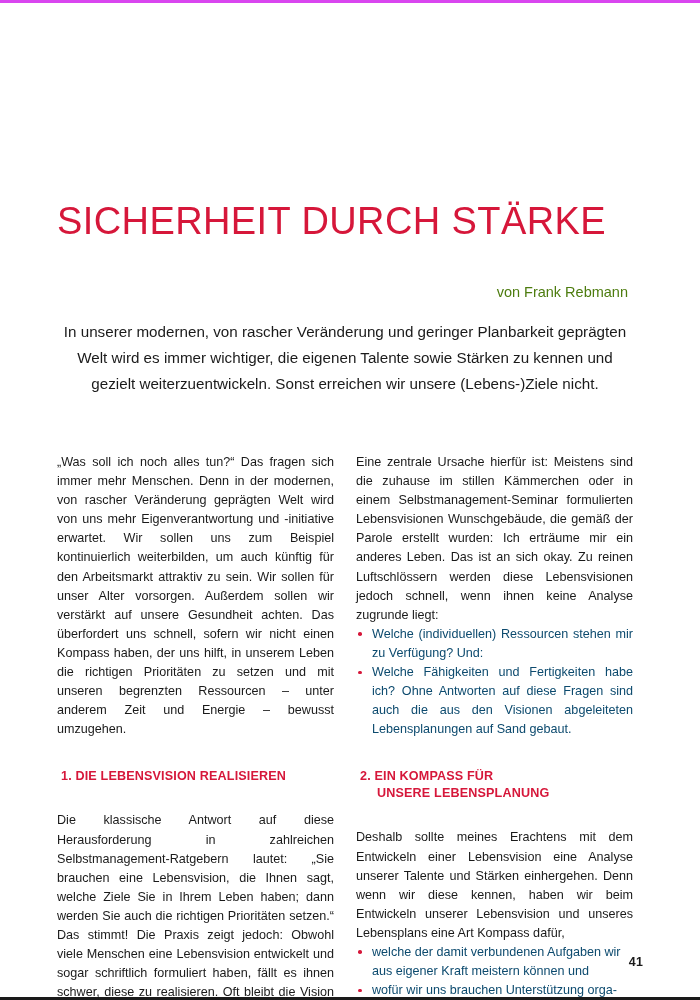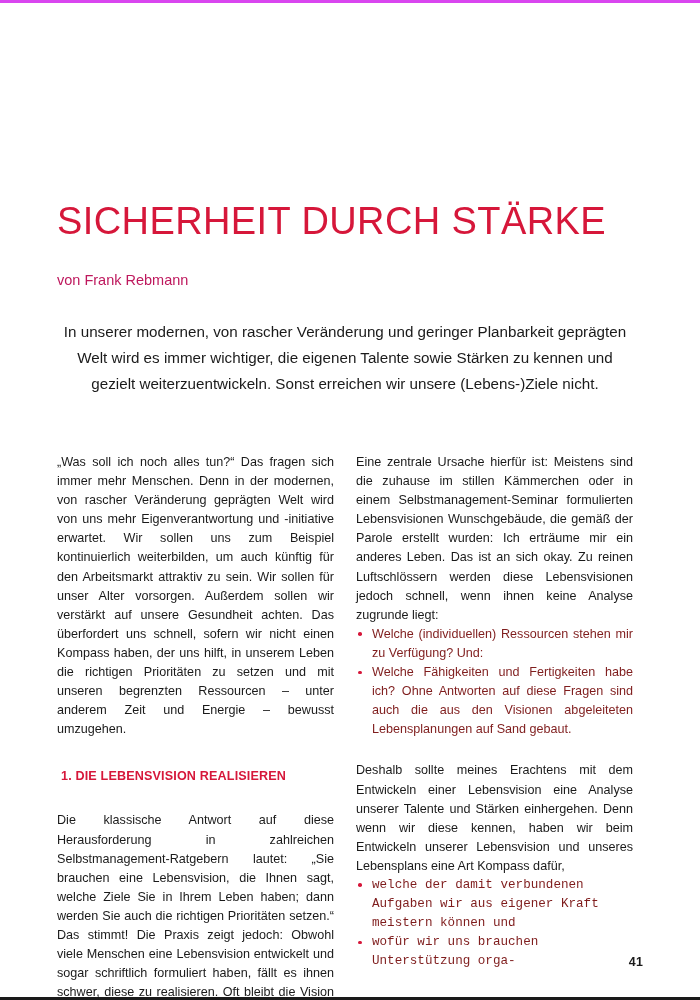--- a/index.html
+++ b/index.html
@@ -32,26 +32,27 @@
     font-family: "Liberation Sans", sans-serif;
     font-weight: 300;
     font-size: 38px;
     line-height: 44px;
     letter-spacing: 0.4px;
     color: #d6173a;
     margin: 0;
     white-space: nowrap;
   }
   .article-byline {
-    margin: 0;
+    margin: 12px;
     padding-top: 28px;
     font-size: 14.5px;
     line-height: 18px;
-    color: #be185d;
+    color: #4d7c0f;
     font-weight: 400;
+    text-align: right;
   }
 
   
   .lead {
     position: absolute;
     left: 57px;
     top: 316px;
     width: 576px;
     margin: 0;
     font-size: 15.2px;
@@ -104,33 +105,33 @@
   ul.bullets {
     list-style: none;
     margin: 0;
     padding: 0;
   }
   ul.bullets li {
     position: relative;
     padding-left: 16px;
     font-size: 12.6px;
     line-height: 19.1px;
-    color: #7f1d1d;
+    color: #0c4a6e;
     text-align: justify;
   }
   ul.bullets li .dot {
     position: absolute;
     left: 2px;
     top: 7.5px;
     width: 3.6px;
     height: 3.6px;
     border-radius: 50%;
     background: #d6173a;
   }
-  ul.bullets li.ragged { text-align: left; font-family: Liberation Mono, monospace; }
+  ul.bullets li.ragged { text-align: left; }
 
   
   .page-number {
     position: absolute;
     right: 57px;
     bottom: 28px;
     font-size: 12.4px;
     font-weight: 700;
     color: #1a1a1a;
     letter-spacing: 0.2px;
@@ -167,20 +168,24 @@
         <li>
           <span class="dot"></span>
           <span>Welche (individuellen) Ressourcen stehen mir zu Verfügung? Und:</span>
         </li>
         <li>
           <span class="dot"></span>
           <span>Welche Fähigkeiten und Fertigkeiten habe ich? Ohne Antworten auf diese Fragen sind auch die aus den Visionen abgeleiteten Lebensplanungen auf Sand gebaut.</span>
         </li>
       </ul>
 
+      <h2 class="section-heading">
+        <span>2. EIN KOMPASS FÜR</span>
+        <span class="cont">UNSERE LEBENSPLANUNG</span>
+      </h2>
 
       <div class="heading-gap"></div>
 
       <p class="body-para">Deshalb sollte meines Erachtens mit dem Entwickeln einer Lebensvision eine Analyse unserer Talente und Stärken einhergehen. Denn wenn wir diese kennen, haben wir beim Entwickeln unserer Lebensvision und unseres Lebensplans eine Art Kompass dafür,</p>
 
       <ul class="bullets">
         <li class="ragged">
           <span class="dot"></span>
           <span>welche der damit verbundenen Aufgaben wir aus eigener Kraft meistern können und</span>
         </li>

